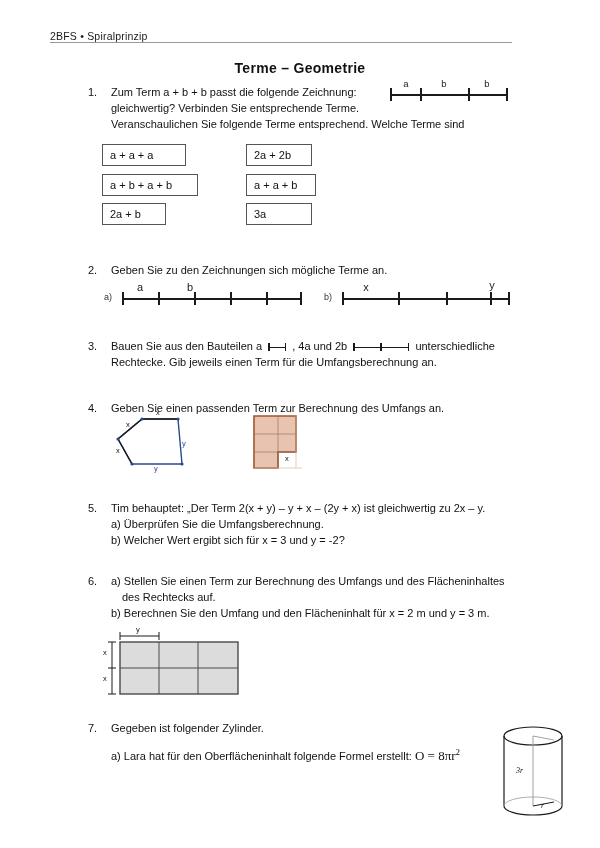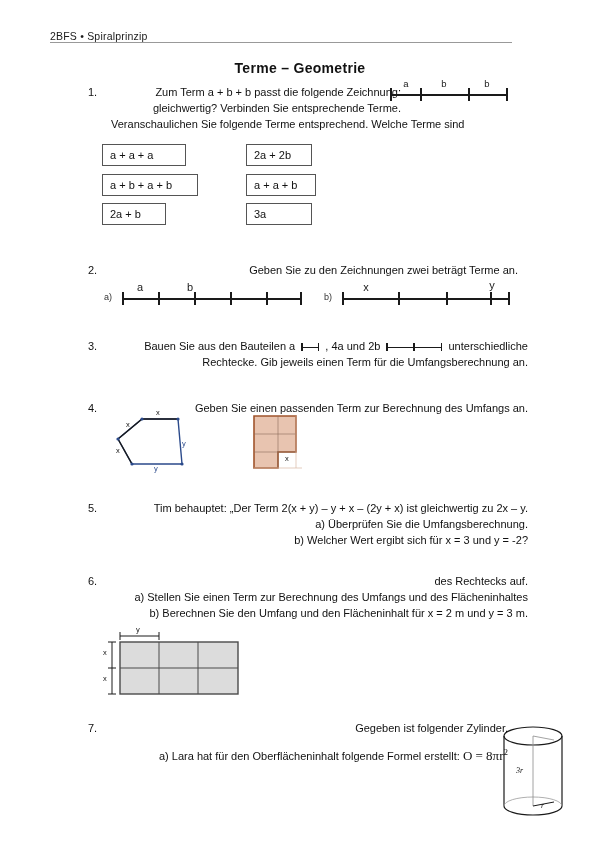--- a/index.html
+++ b/index.html
@@ -54,21 +54,20 @@
   .tnum {
     position: absolute;
     left: 0;
     top: 0;
     width: 20px;
     text-align: left;
     font-size: 11px;
   }
   .tbody {
     margin-left: 23px;
-    text-align: right;
   }
   .tline { display: block; white-space: nowrap; }
 
   
   #task1 { left: 88px; top: 84px; width: 300px; }
   #task1 .tbody { width: 290px; }
 
   .numline1 {
     position: absolute;
     left: 390px;
@@ -228,21 +227,21 @@
   <div class="termbox" style="left:102px; top:174px; width:80px;">a + b + a + b</div>
   <div class="termbox" style="left:102px; top:203px; width:48px;">2a + b</div>
 
   <div class="termbox" style="left:246px; top:144px; width:50px;">2a + 2b</div>
   <div class="termbox" style="left:246px; top:174px; width:54px;">a + a + b</div>
   <div class="termbox" style="left:246px; top:203px; width:50px;">3a</div>
 
   <div class="task" id="task2">
     <span class="tnum">2.</span>
     <div class="tbody">
-      <span class="tline">Geben Sie zu den Zeichnungen zwei beträgt Terme an.</span>
+      <span class="tline">Geben Sie zu den Zeichnungen sich mögliche Terme an.</span>
     </div>
   </div>
 
   <div class="nl2wrap" style="left:104px; top:282px; width:200px;">
     <span class="nl2-side" style="top:10px;">a)</span>
     <div class="nl-axis" style="left:18px; top:16px; width:180px;"></div>
     <div class="nl-tick" style="left:18px;  top:10px; height:13px;"></div>
     <div class="nl-tick" style="left:54px;  top:10px; height:13px;"></div>
     <div class="nl-tick" style="left:90px;  top:10px; height:13px;"></div>
     <div class="nl-tick" style="left:126px; top:10px; height:13px;"></div>
@@ -330,22 +329,22 @@
     <div class="tbody">
       <span class="tline">Tim behauptet: „Der Term 2(x + y) – y + x – (2y + x) ist gleichwertig zu  2x – y.</span>
       <span class="tline">a) Überprüfen Sie die Umfangsberechnung.</span>
       <span class="tline">b) Welcher Wert ergibt sich für x = 3 und y = -2?</span>
     </div>
   </div>
 
   <div class="task" id="task6">
     <span class="tnum">6.</span>
     <div class="tbody">
+      <span class="tline indent-a">a) Stellen Sie einen Term zur Berechnung des Umfangs und des Flächeninhaltes</span>
       <span class="tline indent-sub">des Rechtecks auf.</span>
-      <span class="tline indent-a">a) Stellen Sie einen Term zur Berechnung des Umfangs und des Flächeninhaltes</span>
       <span class="tline indent-a">b) Berechnen Sie den Umfang und den Flächeninhalt für x = 2 m und y = 3 m.</span>
     </div>
   </div>
 
   <div class="fig-grid">
     <svg width="145" height="70" viewBox="0 0 145 70">
       <rect x="20" y="14" width="118" height="52" fill="#dcdcdc" stroke="#4a4a4a" stroke-width="1.4"></rect>
       <line x1="59" y1="14" x2="59" y2="66" stroke="#4a4a4a" stroke-width="1"></line>
       <line x1="98" y1="14" x2="98" y2="66" stroke="#4a4a4a" stroke-width="1"></line>
       <line x1="20" y1="40" x2="138" y2="40" stroke="#4a4a4a" stroke-width="1"></line>

